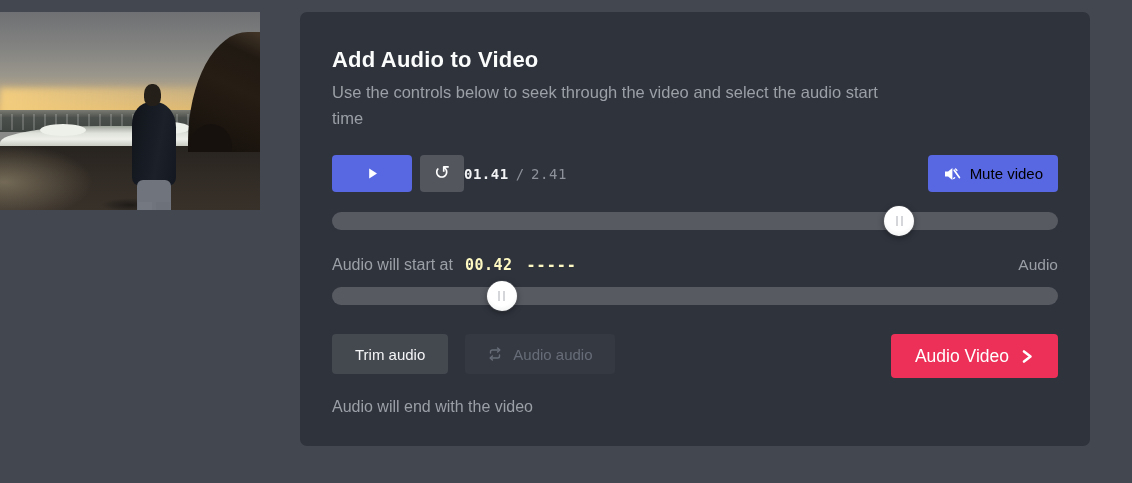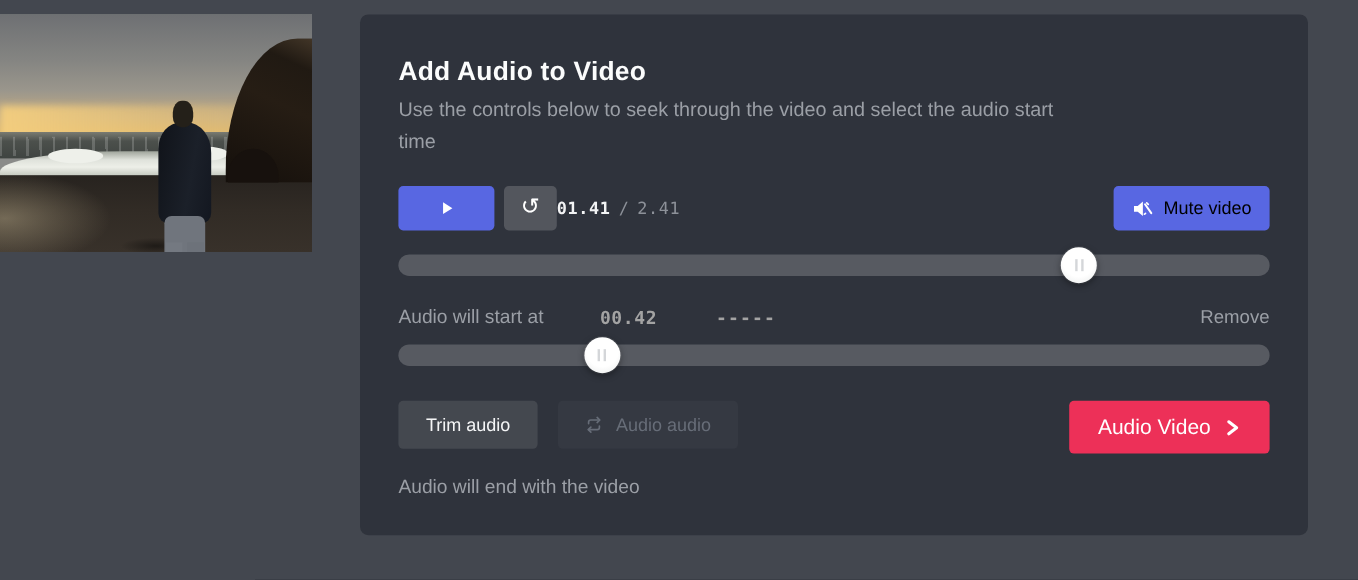--- a/index.html
+++ b/index.html
@@ -75,23 +75,23 @@
   .slider-1 { margin-top:20px; }
   .slider-2 { margin-top:11px; }
   .track { position:absolute; inset:0; background:#575a61; border-radius:9px; }
   .thumb-handle { position:absolute; top:50%; width:30px; height:30px; border-radius:50%;
     background:radial-gradient(circle at 50% 38%,#ffffff 55%,#f2f3f3 80%,#e7e8e9 100%);
     transform:translate(-50%,-50%);
     box-shadow:0 2px 6px rgba(0,0,0,.4), 0 0 0 1px rgba(255,255,255,.08);
     display:flex; align-items:center; justify-content:center; cursor:grab; }
   .grip { width:7px; height:10px; border-left:2px solid #d4d6d9; border-right:2px solid #d4d6d9; }
   
-  .start-row { margin-top:24px; display:flex; align-items:center; height:22px;gap:35px; }
+  .start-row { margin-top:24px; display:flex; align-items:center; height:22px; }
   .start-label { color:#9b9fa6; font-size:16px; }
-  .mono-strong { font-family:"DejaVu Sans Mono",monospace; font-weight:700; color:#a3a3a3;
+  .mono-strong { font-family:"DejaVu Sans Mono",monospace; font-weight:700; color:#fef9c3;
     font-size:15px; letter-spacing:.5px; }
   .start-time { margin-left:12px; }
   .dashes { margin-left:14px; letter-spacing:1px; }
   .remove { margin-left:auto; color:#9b9fa6; font-size:15.5px; cursor:pointer; }
   
   .actions-row { margin-top:29px; display:flex; align-items:flex-start; height:44px; }
   .btn-trim { height:40px; padding:0 23px; background:#44484f; color:#f4f5f6; font-size:15px; }
   .btn-loop { height:40px; padding:0 22px; background:#353942; color:#676d78; font-size:15px;
     margin-left:17px; gap:10px; cursor:default; }
   .btn-create { margin-left:auto; height:44px; padding:0 24px; background:#ed3058;
@@ -155,21 +155,21 @@
     <div class="track"></div>
     <div class="thumb-handle" style="left: 78.1%;">
       <span class="grip"></span>
     </div>
   </div>
 
   <div class="start-row">
     <span class="start-label">Audio will start at</span>
     <span class="mono-strong start-time">00.42</span>
     <span class="mono-strong dashes">-----</span>
-    <span class="remove">Remove</span>
+    <span class="remove">Audio</span>
   </div>
 
   <div class="slider slider-2">
     <div class="track"></div>
     <div class="thumb-handle" style="left: 23.4%;">
       <span class="grip"></span>
     </div>
   </div>
 
   <div class="actions-row">

